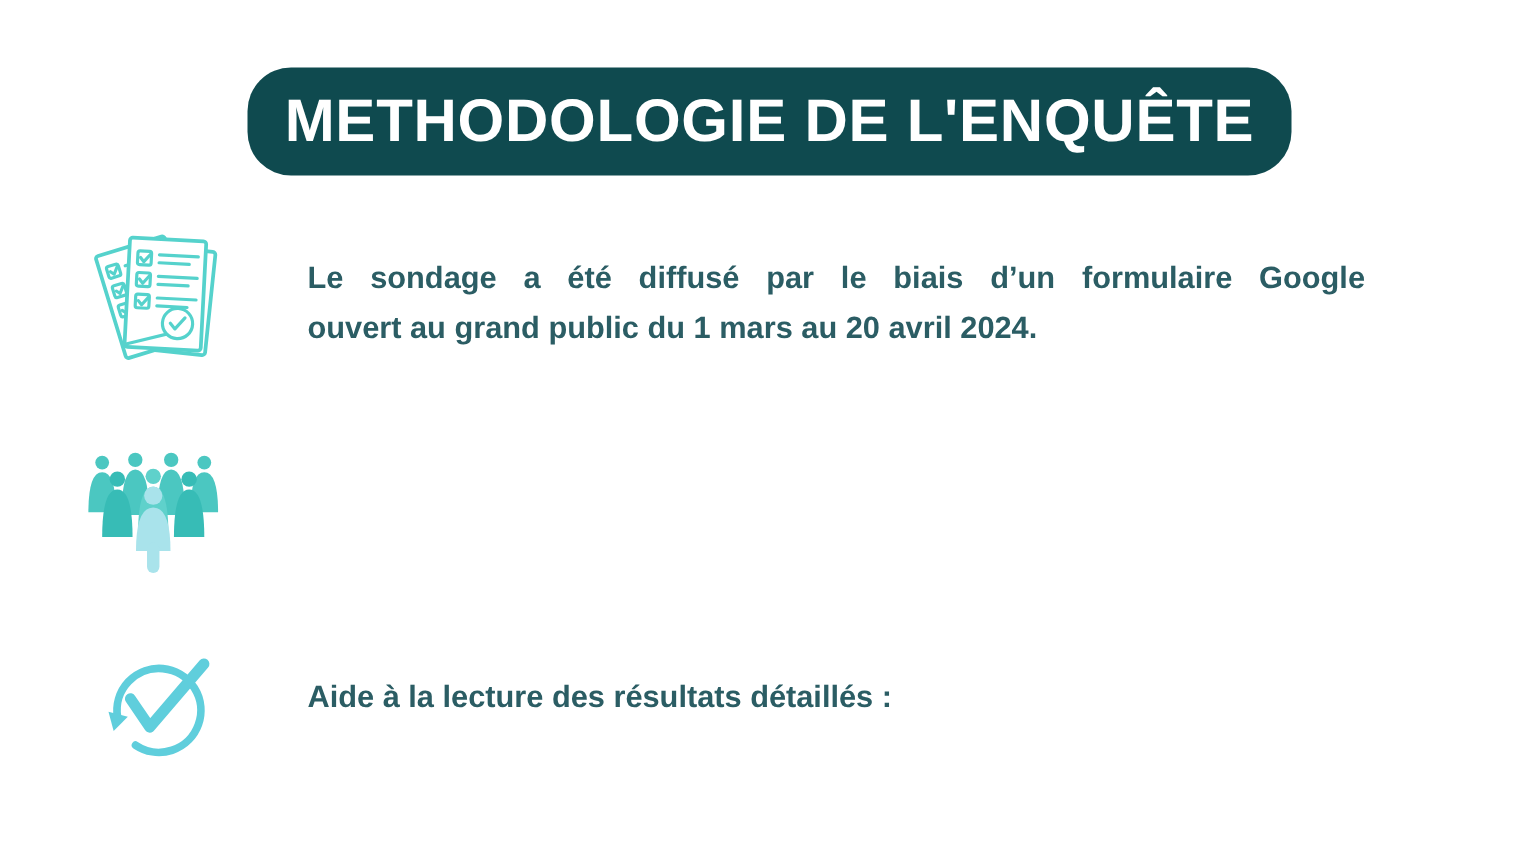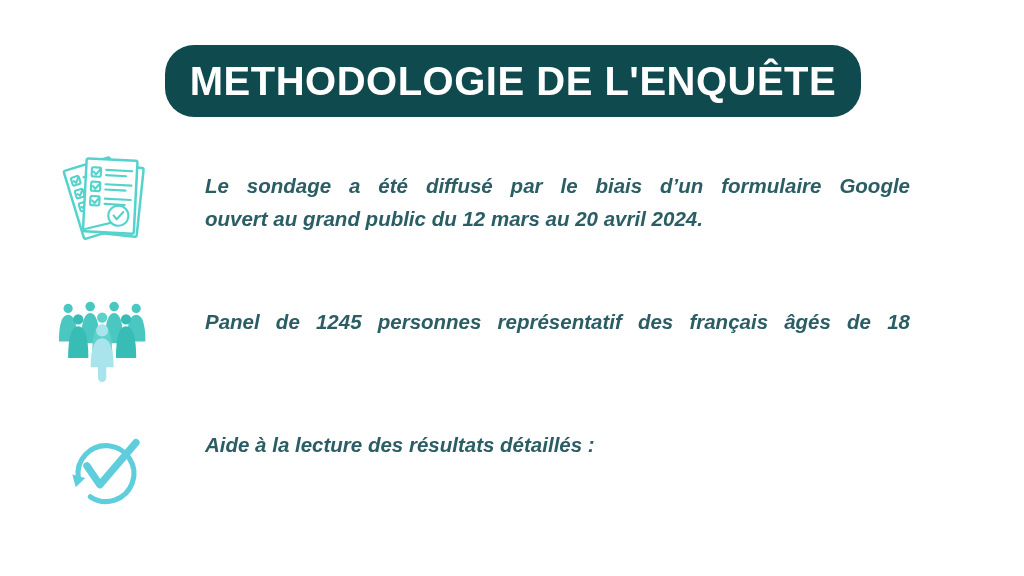--- a/index.html
+++ b/index.html
@@ -27,21 +27,21 @@
   }
   .title-banner .title-text{
     color:var(--banner-text);font-size:40px;font-weight:700;
     letter-spacing:.5px;white-space:nowrap;
   }
 
   .row{position:absolute;left:0;width:1024px;}
   .icon-box{position:absolute;}
   .item-text{
     position:absolute;left:205px;width:705px;
-    color:var(--body-text);font-size:20.5px;font-weight:700;line-height:33px;font-style:italic;
+    color:var(--body-text);font-size:20.5px;font-weight:700;line-height:33px;
   }
   .text-line{display:block;}
   .text-line.stretch{text-align:justify;text-align-last:justify;}
 
   
   .icon-box svg{display:block;width:100%;height:100%;}
   .sheet{fill:#fff;stroke:var(--icon-teal);stroke-width:2.6;}
   .ln{fill:none;stroke:var(--icon-teal);stroke-width:2.2;stroke-linecap:round;stroke-linejoin:round;}
   .sheetfill{fill:#fff;}
   .pa{fill:var(--people-a);} .pb{fill:var(--people-b);}
@@ -92,21 +92,21 @@
           <line class="ln" x1="51" y1="51" x2="78" y2="51"></line>
           <line class="ln" x1="51" y1="56.5" x2="72" y2="56.5"></line>
           <line class="ln" x1="31" y1="84" x2="68" y2="73"></line>
           <circle class="ln sheetfill" cx="66" cy="68" r="10.5"></circle>
           <path class="ln" d="M61,68 l3.4,3.8 l6.6,-8"></path>
         </g>
       </svg>
     </div>
     <div class="item-text" style="top:169px;">
       <span class="text-line stretch">Le sondage a été diffusé par le biais d’un formulaire Google</span>
-      <span class="text-line">ouvert au grand public du 12 mars au 20 avril 2024.</span>
+      <span class="text-line">ouvert au grand public du 1 mars au 20 avril 2024.</span>
     </div>
   </div>
 
   <div class="row">
     <div class="icon-box" style="left:58px;top:299px;width:92px;height:85px;">
       <svg viewBox="0 0 100 92" aria-hidden="true">
         <circle class="pa" cx="11" cy="10" r="5"></circle>
         <path class="pa" d="M1,46 Q1,17 11,17 Q21,17 21,46 Z"></path>
         <circle class="pa" cx="85" cy="10" r="5"></circle>
         <path class="pa" d="M75,46 Q75,17 85,17 Q95,17 95,46 Z"></path>
@@ -119,30 +119,29 @@
         <circle class="pb" cx="74" cy="22" r="5.6"></circle>
         <path class="pb" d="M63,64 Q63,29.5 74,29.5 Q85,29.5 85,64 Z"></path>
         <circle class="pc" cx="48" cy="20" r="5.6"></circle>
         <path class="pc" d="M37,62 Q37,27.5 48,27.5 Q59,27.5 59,62 Z"></path>
         <circle class="pd" cx="48" cy="34" r="6.6"></circle>
         <path class="pd" d="M35.5,74 Q35.5,42.5 48,42.5 Q60.5,42.5 60.5,74 Z"></path>
         <rect class="pd" x="43.5" y="68" width="9" height="22" rx="4.5"></rect>
       </svg>
     </div>
     <div class="item-text" style="top:305px;">
-      <span class="text-line stretch">Panel de 1245 personnes représentatif des français âgés de 18</span>
     </div>
   </div>
 
   <div class="row">
     <div class="icon-box" style="left:62px;top:428px;width:86px;height:86px;">
       <svg viewBox="0 0 100 100" aria-hidden="true">
         <path class="arc" d="M19,58 A32.5,32.5 0 1 1 33,80"></path>
         <polygon class="arrowhead" points="16,69 27,58 12,54"></polygon>
         <polyline class="chk" points="29,44 44,66 86,17"></polyline>
       </svg>
     </div>
-    <div class="item-text" style="top:428px;">
+    <div class="item-text" style="top:448px;">
       <span class="text-line">Aide à la lecture des résultats détaillés :</span>
     </div>
   </div>
 
 </div>
 
 </body></html>

